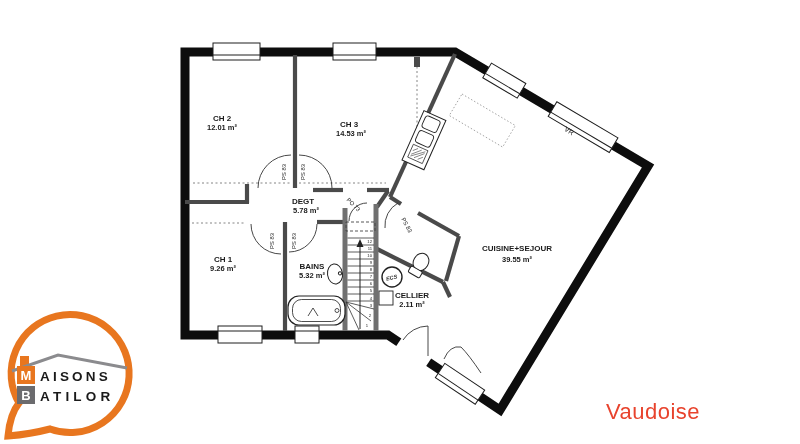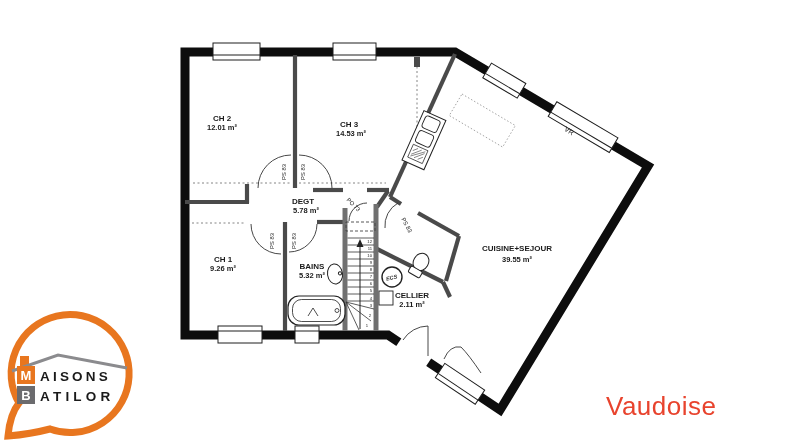--- a/index.html
+++ b/index.html
@@ -6,21 +6,21 @@
   .canvas{position:relative;width:800px;height:444px;background:#fff;overflow:hidden;
           font-family:"Liberation Sans", sans-serif;}
   svg{position:absolute;left:0;top:0;}
   svg text{font-family:"Liberation Sans", sans-serif;fill:#1a1a1a;}
   .room-name{font-size:8px;font-weight:700;text-anchor:middle;}
   .room-area{font-size:7.5px;font-weight:700;text-anchor:middle;}
   .door-label{font-size:5.8px;text-anchor:middle;fill:#222;}
   .stair-num{font-size:4.2px;text-anchor:end;fill:#222;}
   .vr-label{font-size:7px;text-anchor:middle;fill:#222;}
   .ecs-label{font-size:5.5px;font-style:italic;font-weight:700;text-anchor:middle;fill:#333;}
-  .plan-name{position:absolute;left:606px;top:391px;font-size:26px;letter-spacing:.5px;}
+  .plan-name{position:absolute;left:606px;top:399px;font-size:22px;letter-spacing:.5px;}
   .logo-word1{font-size:13.5px;font-weight:700;letter-spacing:3.2px;}
   .logo-word2{font-size:13.5px;font-weight:700;letter-spacing:4.2px;}
   .tile-letter{font-size:13px;font-weight:700;fill:#fff;text-anchor:middle;}
 </style>
 </head>
 <body>
 
 <div class="canvas">
 
 <svg width="800" height="444" viewBox="0 0 800 444">

